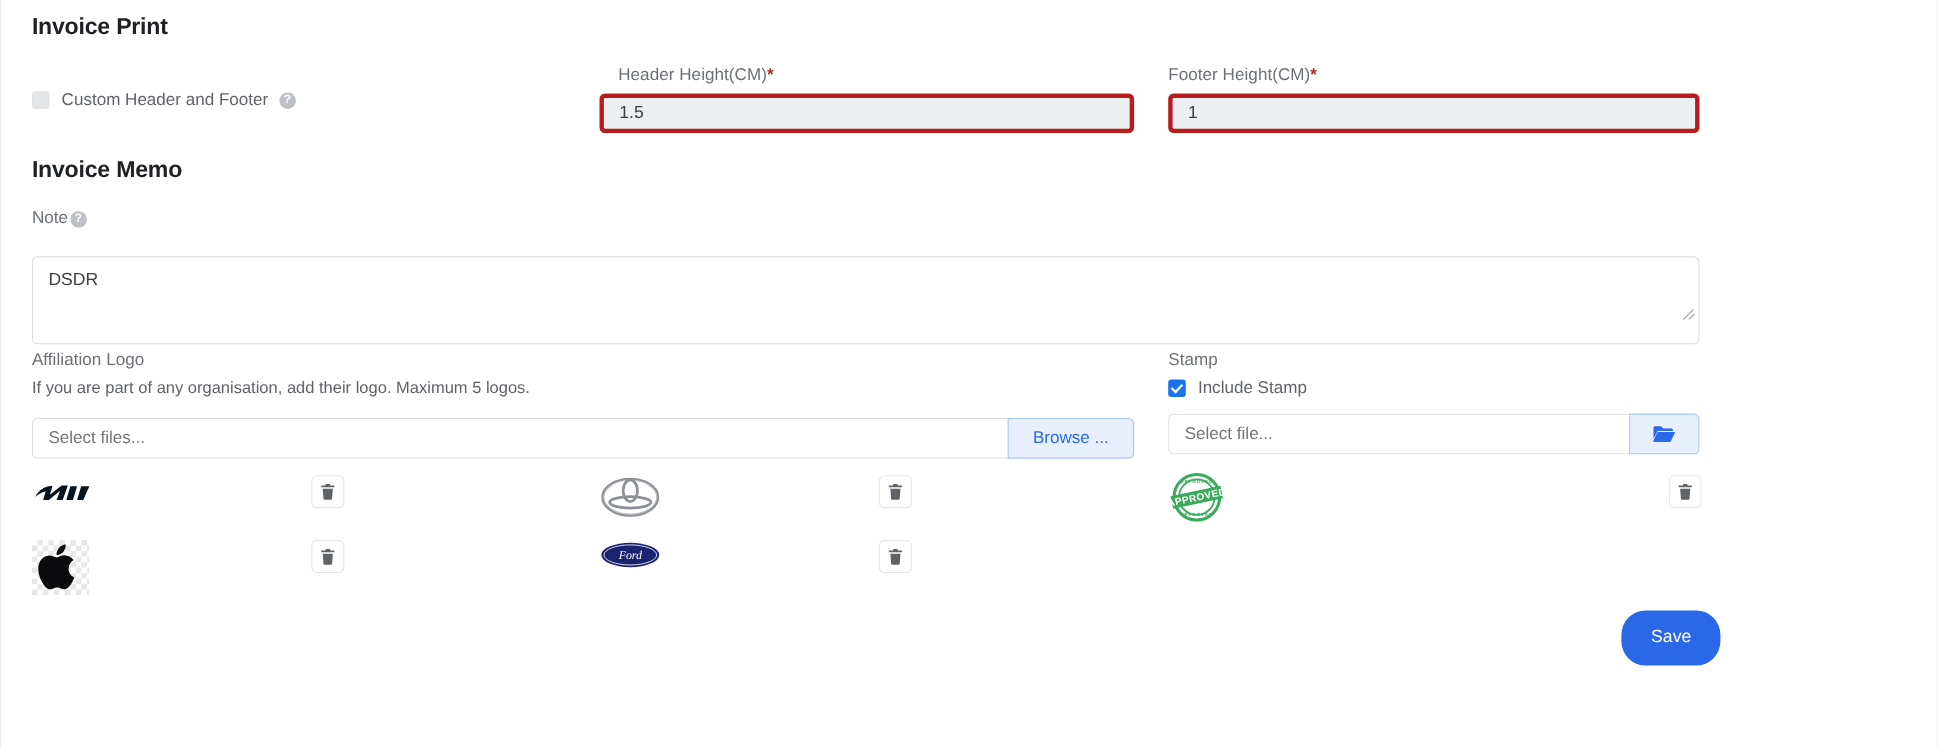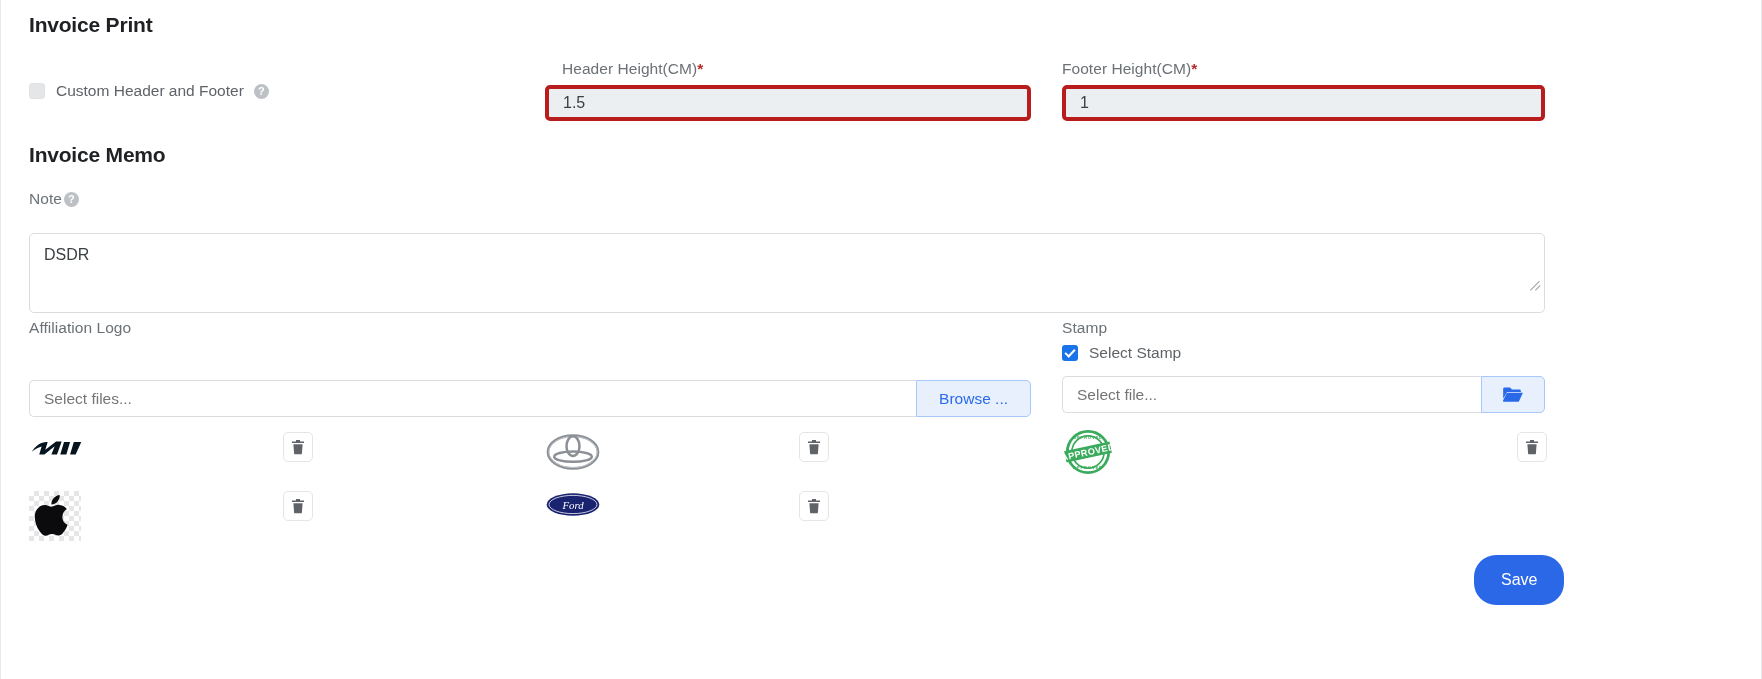--- a/index.html
+++ b/index.html
@@ -224,31 +224,32 @@
   <div class="section-title" style="left:28px; top:143px;">Invoice Memo</div>
 
   <div class="field-label" style="left:28px; top:190px;">
     <span>Note</span><span class="help-icon" style="margin-left:2px;">?</span>
   </div>
 
   <textarea class="note-area" style="left: 28px; top: 213px; width: 1516px; height: 80px;" placeholder="">DSDR</textarea>
   <span class="resize-grip" style="left:1530px; top:279px;"></span>
 
   <div class="field-label" style="left:28px; top:319px;">Affiliation Logo</div>
+  <div class="help-text" style="left:28px; top:344px;">If you are part of any organisation, add their logo. Maximum 5 logos.</div>
 
   <div class="filepicker" style="left:28px; top:380px; width:1002px;">
     <input class="fp-text" type="text" placeholder="Select files..." style="">
     <button class="fp-btn">Browse ...</button>
   </div>
 
   <div class="field-label" style="left:1061px; top:319px;">Stamp</div>
 
   <div class="cb-row" style="left:1061px; top:344px;">
     <span class="cb checked"></span>
-    <span class="cb-label">Select Stamp</span>
+    <span class="cb-label">Include Stamp</span>
   </div>
 
   <div class="filepicker stamp" style="left:1061px; top:376px; width:483px;">
     <input class="fp-text" type="text" placeholder="Select file..." style="">
     <button class="fp-btn">
       <span style="display:flex;">
         <svg width="22" height="17" viewBox="0 0 24 19" aria-hidden="true">
           <path d="M1 3.2a1.6 1.6 0 0 1 1.6-1.6h6.1l2.1 2.3h8.4a1.6 1.6 0 0 1 1.6 1.6v1.1H5.4L1 14.2z" fill="#2a6ae9"></path>
           <path d="M5.9 7.6h17.2L18.7 17a1.1 1.1 0 0 1-1 .6H1.9c-.8 0-1.3-.8-1-1.5l4-7.9a1.1 1.1 0 0 1 1-.6z" fill="#2a6ae9"></path>
         </svg>

